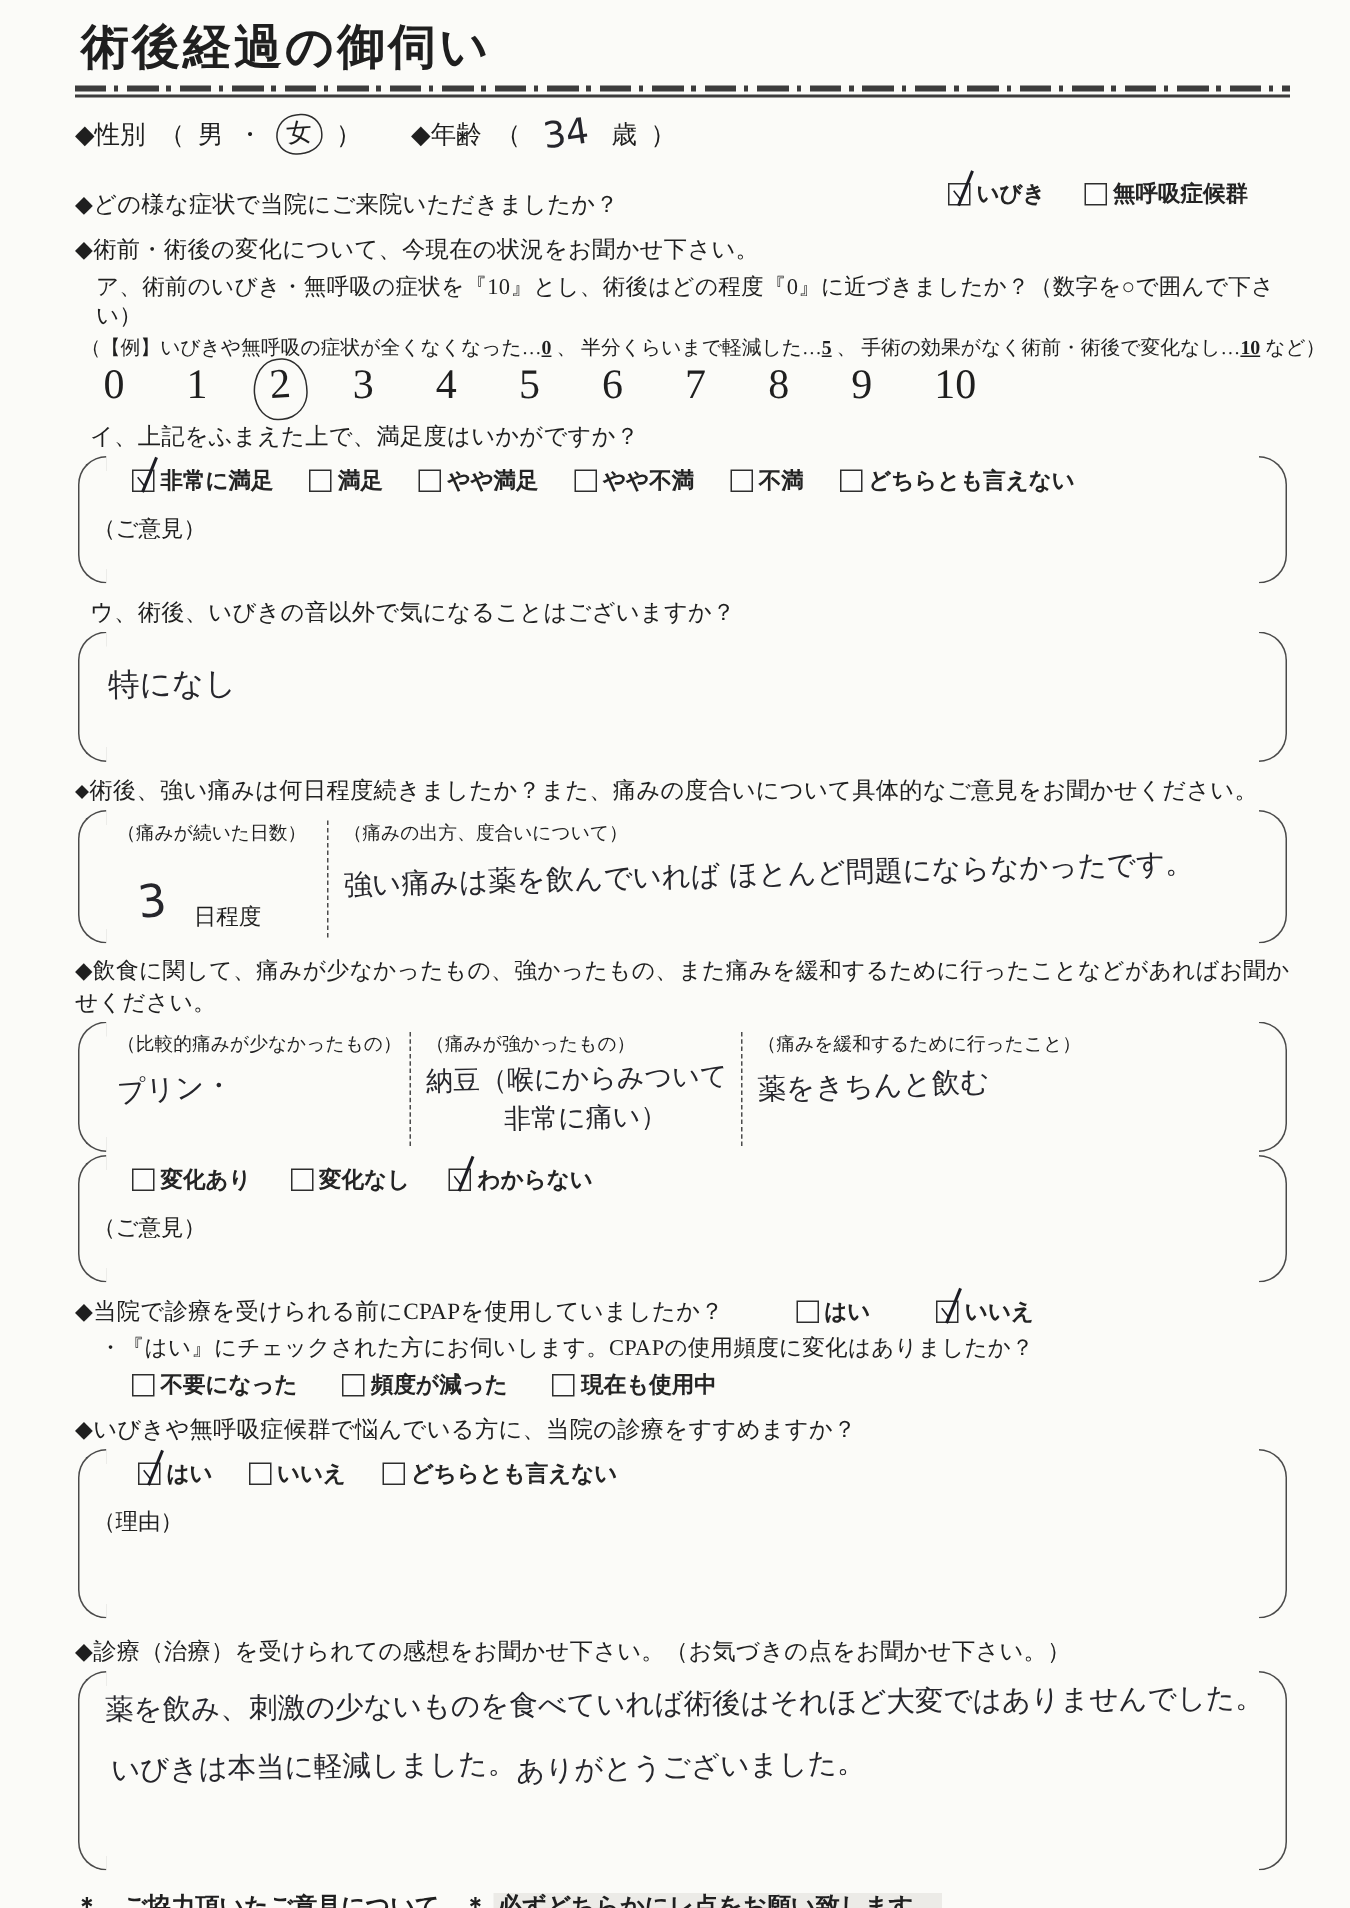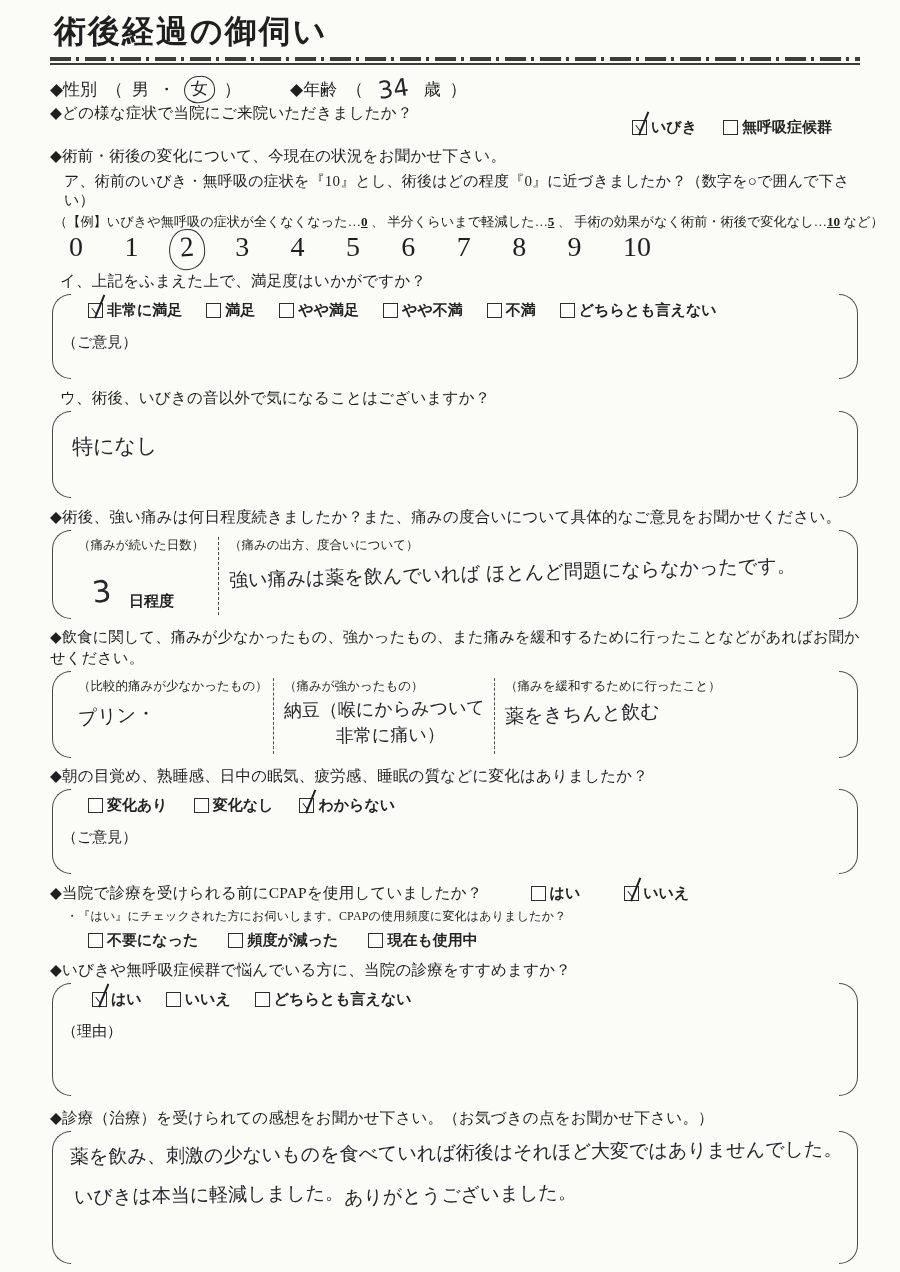--- a/index.html
+++ b/index.html
@@ -65,30 +65,30 @@
 
   <div class="profile">
     <span class="grp">
       <span>◆性別</span>
       <span>（</span>
       <span>男</span>
       <span>・</span>
       <span class="circle-target checked">女</span>
       <span>）</span>
     </span>
-    <span class="grp" style="margin-left:40px;">
+    <span class="grp" style="margin-left:24px;">
       <span>◆年齢</span>
       <span>（</span>
       <span class="hw" style="font-size:24px;transform:rotate(-8deg);margin:0 6px;">34</span>
       <span>歳</span>
       <span>）</span>
     </span>
   </div>
 
-  <div style="display:flex;align-items:flex-start;margin-top:0;flex-direction:column;">
+  <div style="display:flex;align-items:flex-start;margin-top:23px;">
     <div class="q">◆どの様な症状で当院にご来院いただきましたか？</div>
     <div class="cbrow" style="margin-left:auto;margin-top:-6px;gap:26px;padding-right:28px;">
       <span class="cbitem">
         <span class="cb checked"></span>
         <span>いびき</span>
       </span>
       <span class="cbitem">
         <span class="cb"></span>
         <span>無呼吸症候群</span>
       </span>
@@ -144,28 +144,28 @@
     </div>
     <div class="comment-label">（ご意見）</div>
     <div class="hw"></div>
   </div>
 
   <div class="q" style="margin-top:9px;margin-left:10px;">ウ、術後、いびきの音以外で気になることはございますか？</div>
   <div class="pbox" style="height:76px;">
     <div class="hw" style="font-size:21px;margin:14px 0 0 -6px;">特になし</div>
   </div>
 
-  <div class="q" style="margin-top:9px;">◆術後、強い痛みは何日程度続きましたか？また、痛みの度合いについて具体的なご意見をお聞かせください。</div>
+  <div class="q" style="margin-top:9px;font-family:Liberation Mono, monospace;">◆術後、強い痛みは何日程度続きましたか？また、痛みの度合いについて具体的なご意見をお聞かせください。</div>
   <div class="pbox" style="height:78px;">
     <div class="cols">
       <div style="width:130px;flex:none;display:flex;flex-direction:column;">
         <div class="col-label">（痛みが続いた日数）</div>
         <div style="display:flex;align-items:flex-end;flex:1;">
           <span class="hw" style="font-size:30px;margin:0 0 6px 14px;transform:rotate(-6deg);">3</span>
-          <span class="sans" style="font-weight:bold;font-size:15px;margin:0 12px 4px 18px;">日程度</span>
+          <span class="sans" style="font-weight:normal;font-size:15px;margin:0 12px 4px 18px;">日程度</span>
         </div>
       </div>
       <div class="dash-div"></div>
       <div style="flex:1;">
         <div class="col-label">（痛みの出方、度合いについて）</div>
         <div class="hw" style="font-size:19px;margin-top:6px;transform:rotate(-1.5deg);">強い痛みは薬を飲んでいれば ほとんど問題にならなかったです。</div>
       </div>
     </div>
   </div>
 
@@ -183,21 +183,20 @@
         <div class="hw" style="font-size:18px;margin:2px 0 0 52px;">非常に痛い）</div>
       </div>
       <div class="dash-div"></div>
       <div style="flex:1;">
         <div class="col-label">（痛みを緩和するために行ったこと）</div>
         <div class="hw" style="font-size:19px;margin-top:6px;transform:rotate(-2deg);">薬をきちんと飲む</div>
       </div>
     </div>
   </div>
 
-  <div class="q" style="margin-top:8px;">◆朝の目覚め、熟睡感、日中の眠気、疲労感、睡眠の質などに変化はありましたか？</div>
   <div class="pbox" style="height:74px;">
     <div class="cbrow" style="gap:26px;margin-left:10px;">
       <span class="cbitem">
           <span class="cb"></span>
           <span>変化あり</span>
         </span>
       <span class="cbitem">
           <span class="cb"></span>
           <span>変化なし</span>
         </span>
@@ -216,21 +215,21 @@
       <span class="cbitem">
           <span class="cb"></span>
           <span>はい</span>
         </span>
       <span class="cbitem">
           <span class="cb checked"></span>
           <span>いいえ</span>
         </span>
     </div>
   </div>
-  <div class="q" style="margin:4px 0 0 16px;font-size:12px;">・『はい』にチェックされた方にお伺いします。CPAPの使用頻度に変化はありましたか？</div>
+  <div class="q" style="margin:4px 0 0 16px;font-size:15px;">・『はい』にチェックされた方にお伺いします。CPAPの使用頻度に変化はありましたか？</div>
   <div class="cbrow" style="gap:30px;margin:6px 0 0 38px;">
     <span class="cbitem">
         <span class="cb"></span>
         <span>不要になった</span>
       </span>
     <span class="cbitem">
         <span class="cb"></span>
         <span>頻度が減った</span>
       </span>
     <span class="cbitem">

